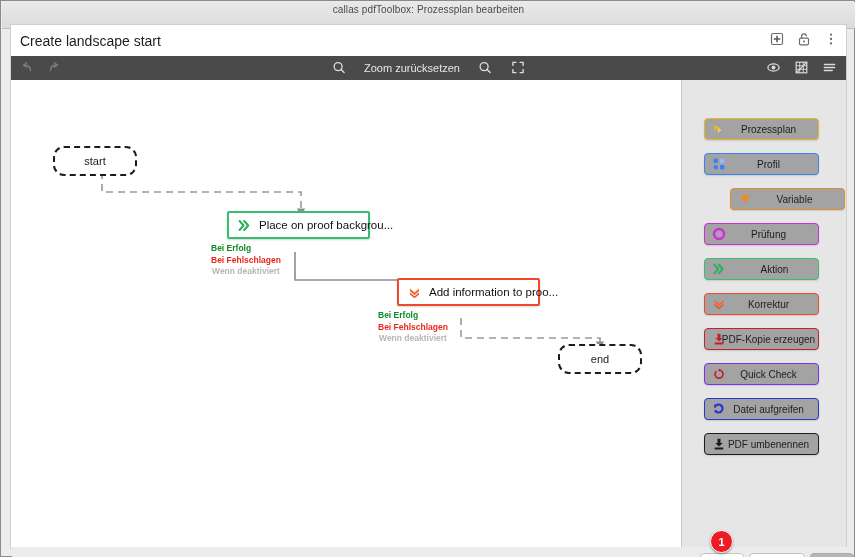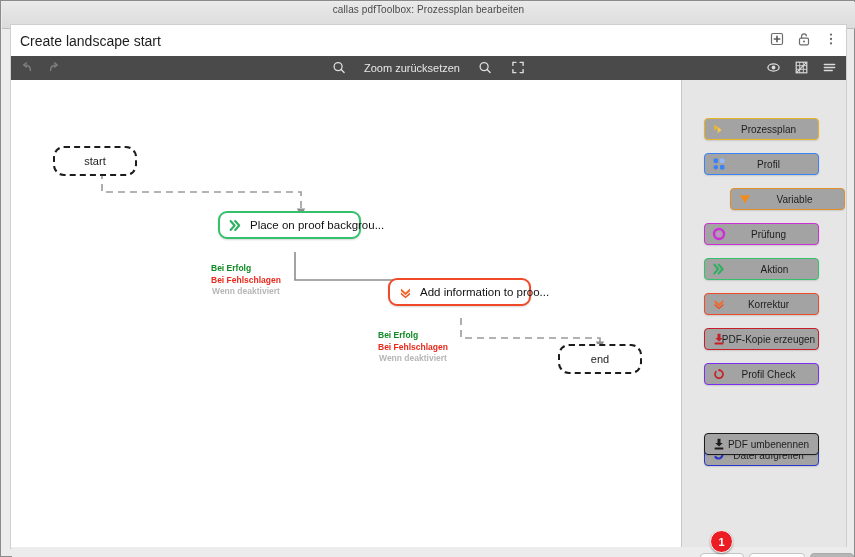--- a/index.html
+++ b/index.html
@@ -138,39 +138,40 @@
     background: #ffffff;
   }
   .node-terminal {
     border: 2.5px dashed #1c1c1c;
     border-radius: 11px;
     justify-content: center;
     font-size: 11px;
     color: #1d1d1d;
   }
   .node-step {
-    border-radius: 9px;
+    border-radius: 2px;
     padding-left: 8px;
     font-size: 11.5px;
     color: #111111;
     box-shadow: 0 1px 2px rgba(0,0,0,0.16);
+    margin-left: 9px;
   }
   .node-step .nlabel { margin-left: 7px; white-space: nowrap; }
   .node-green { border: 2px solid #35c06b; }
   .node-red   { border: 2px solid #f04a2a; }
   .nicon { width: 15px; height: 15px; flex: none; display:block; }
 
   .outcomes {
     position: absolute;
     font-size: 8.5px;
     font-weight: bold;
     line-height: 11.5px;
     white-space: nowrap;
   }
-  .oc-ok   { color: #0f8a24; margin-top: 20px; }
+  .oc-ok   { color: #0f8a24; }
   .oc-fail { color: #e8291c; }
   .oc-off  { color: #b6b6b6; text-align: center; }
 
   
   .sidepanel {
     position: absolute;
     left: 670px; top: 55px;
     width: 165px; height: 467px;
     background: #e6e6e6;
     border-left: 1px solid #c6c6c6;
@@ -483,24 +484,24 @@
           <span class="pb-label">PDF-Kopie erzeugen</span>
         </div>
 
         <div class="palette-btn" style="top:283px; border:1.3px solid #7b2ff2;">
           <span class="pb-icon">
             <svg width="14" height="14" viewBox="0 0 14 14">
               <path d="M7 3.2 A4 4 0 1 1 3.9 4.7" fill="none" stroke="#c5202a" stroke-width="1.7" stroke-linecap="round"></path>
               <path d="M7 1.7 L7 4.6 L9 3.2 Z" fill="#c5202a"></path>
             </svg>
           </span>
-          <span class="pb-label">Profil Check</span>
-        </div>
-
-        <div class="palette-btn" style="top:318px; border:1.3px solid #2a35cc;margin-top:46px;">
+          <span class="pb-label">Quick Check</span>
+        </div>
+
+        <div class="palette-btn" style="top:318px; border:1.3px solid #2a35cc;">
           <span class="pb-icon">
             <svg width="14" height="14" viewBox="0 0 14 14">
               <path d="M3 4.6 A4 4 0 1 1 3.4 9" fill="none" stroke="#2a35cc" stroke-width="2.2" stroke-linecap="round"></path>
               <path d="M2 2.2 L5.2 3.2 L3 5.8 Z" fill="#2a35cc"></path>
             </svg>
           </span>
           <span class="pb-label">Datei aufgreifen</span>
         </div>
 
         <div class="palette-btn" style="top:353px; border:1.3px solid #1d1d1d;justify-content:flex-end;">

